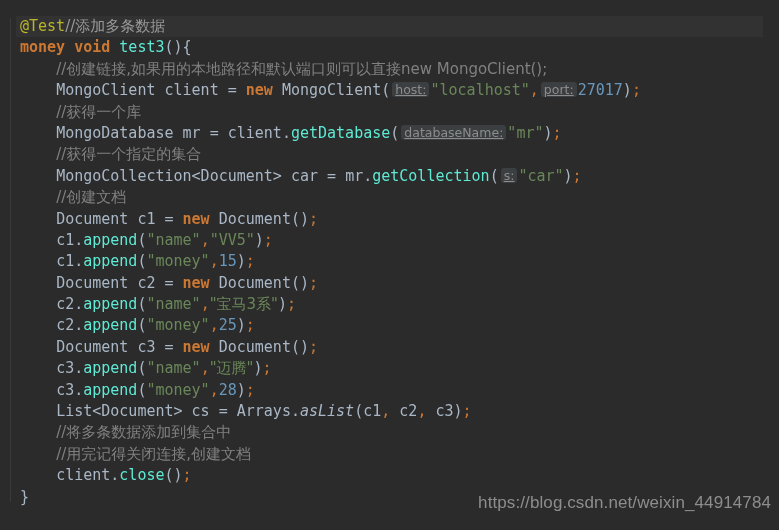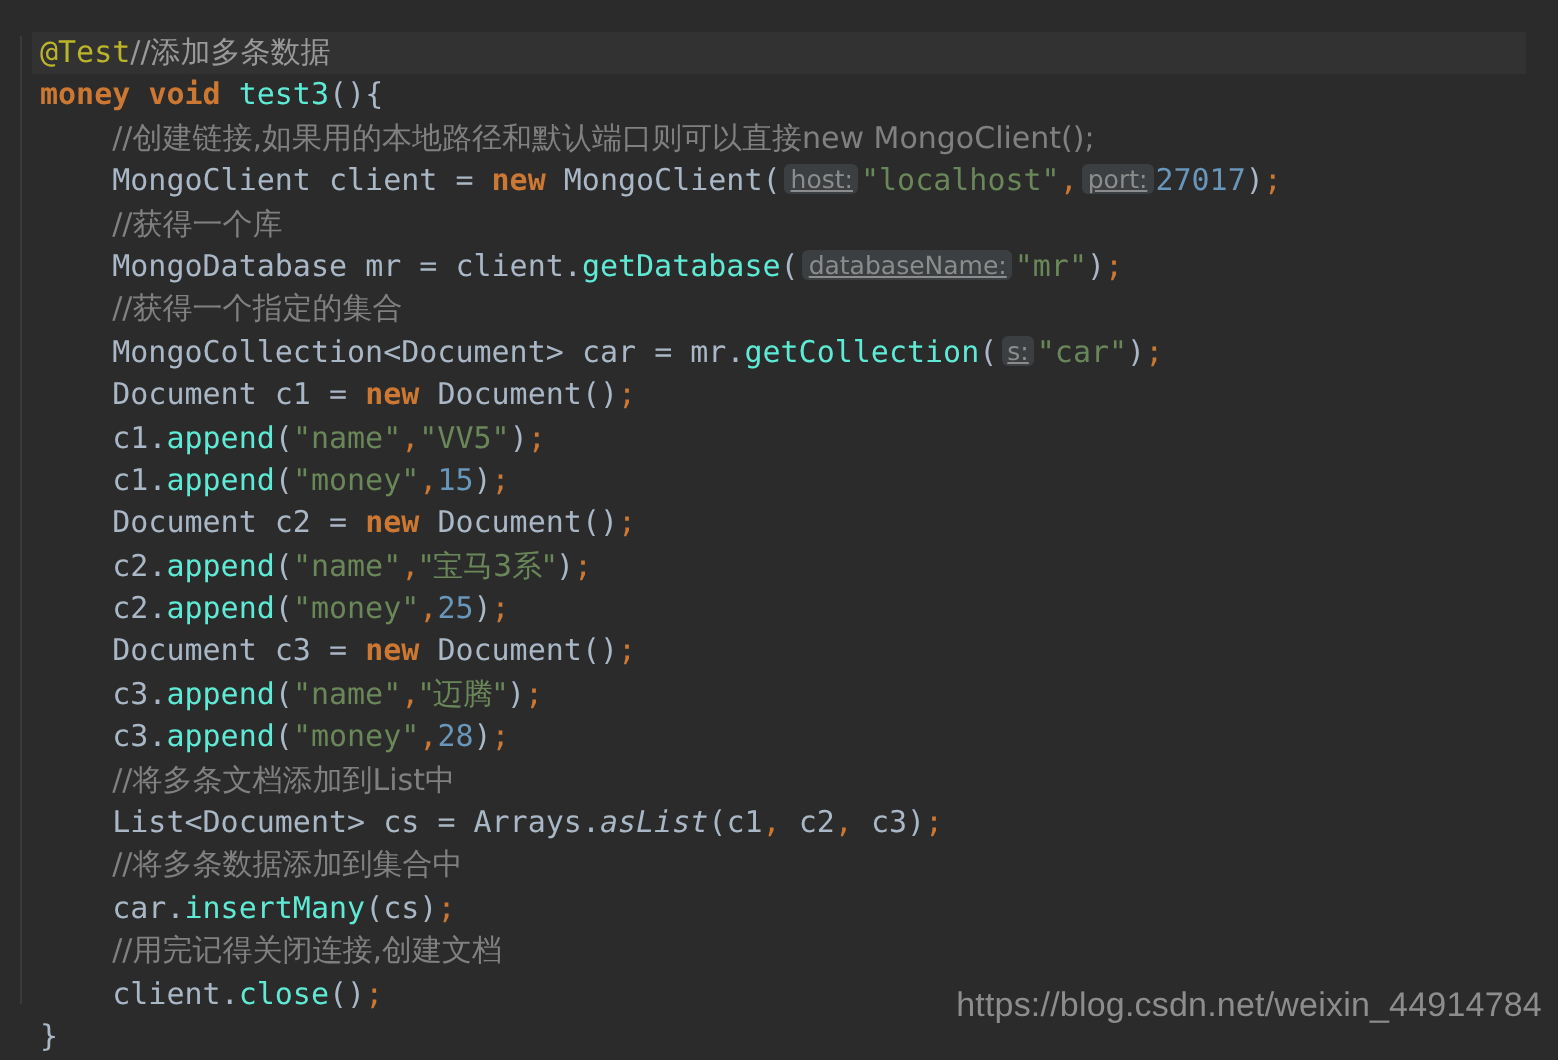--- a/index.html
+++ b/index.html
@@ -114,46 +114,45 @@
     <div class="line">    <span class="type">MongoClient</span> <span class="local">client</span> <span class="punct">=</span> <span class="kw">new</span> <span class="type">MongoClient</span><span class="punct">(</span><span class="hint">host:</span><span class="str">"localhost"</span><span class="semi">,</span><span class="hint">port:</span><span class="num">27017</span><span class="punct">)</span><span class="semi">;</span></div>
 
     <div class="line">    <span class="cmt cjk">//获得一个库</span></div>
 
     <div class="line">    <span class="type">MongoDatabase</span> <span class="local">mr</span> <span class="punct">=</span> <span class="local">client</span><span class="punct">.</span><span class="meth">getDatabase</span><span class="punct">(</span><span class="hint">databaseName:</span><span class="str">"mr"</span><span class="punct">)</span><span class="semi">;</span></div>
 
     <div class="line">    <span class="cmt cjk">//获得一个指定的集合</span></div>
 
     <div class="line">    <span class="type">MongoCollection&lt;Document&gt;</span> <span class="local">car</span> <span class="punct">=</span> <span class="local">mr</span><span class="punct">.</span><span class="meth">getCollection</span><span class="punct">(</span><span class="hint">s:</span><span class="str">"car"</span><span class="punct">)</span><span class="semi">;</span></div>
 
+    <div class="line">    <span class="cmt cjk">//创建文档</span></div>
 
     <div class="line">    <span class="type">Document</span> <span class="local">c1</span> <span class="punct">=</span> <span class="kw">new</span> <span class="type">Document</span><span class="punct">()</span><span class="semi">;</span></div>
 
     <div class="line">    <span class="local">c1</span><span class="punct">.</span><span class="meth">append</span><span class="punct">(</span><span class="str">"name"</span><span class="semi">,</span><span class="str">"VV5"</span><span class="punct">)</span><span class="semi">;</span></div>
 
     <div class="line">    <span class="local">c1</span><span class="punct">.</span><span class="meth">append</span><span class="punct">(</span><span class="str">"money"</span><span class="semi">,</span><span class="num">15</span><span class="punct">)</span><span class="semi">;</span></div>
 
     <div class="line">    <span class="type">Document</span> <span class="local">c2</span> <span class="punct">=</span> <span class="kw">new</span> <span class="type">Document</span><span class="punct">()</span><span class="semi">;</span></div>
 
     <div class="line">    <span class="local">c2</span><span class="punct">.</span><span class="meth">append</span><span class="punct">(</span><span class="str">"name"</span><span class="semi">,</span><span class="str cjk">"宝马3系"</span><span class="punct">)</span><span class="semi">;</span></div>
 
     <div class="line">    <span class="local">c2</span><span class="punct">.</span><span class="meth">append</span><span class="punct">(</span><span class="str">"money"</span><span class="semi">,</span><span class="num">25</span><span class="punct">)</span><span class="semi">;</span></div>
 
     <div class="line">    <span class="type">Document</span> <span class="local">c3</span> <span class="punct">=</span> <span class="kw">new</span> <span class="type">Document</span><span class="punct">()</span><span class="semi">;</span></div>
 
     <div class="line">    <span class="local">c3</span><span class="punct">.</span><span class="meth">append</span><span class="punct">(</span><span class="str">"name"</span><span class="semi">,</span><span class="str cjk">"迈腾"</span><span class="punct">)</span><span class="semi">;</span></div>
 
     <div class="line">    <span class="local">c3</span><span class="punct">.</span><span class="meth">append</span><span class="punct">(</span><span class="str">"money"</span><span class="semi">,</span><span class="num">28</span><span class="punct">)</span><span class="semi">;</span></div>
 
-    <div class="line">    <span class="cmt cjk">//将多条文档添加到List中</span></div>
 
     <div class="line">    <span class="type">List&lt;Document&gt;</span> <span class="local">cs</span> <span class="punct">=</span> <span class="type">Arrays</span><span class="punct">.</span><span class="static-m">asList</span><span class="punct">(</span><span class="local">c1</span><span class="semi">,</span> <span class="local">c2</span><span class="semi">,</span> <span class="local">c3</span><span class="punct">)</span><span class="semi">;</span></div>
 
     <div class="line">    <span class="cmt cjk">//将多条数据添加到集合中</span></div>
 
-    <div class="line">    <span class="local">car</span><span class="punct">.</span><span class="meth">insertMany</span><span class="punct">(</span><span class="local">cs</span><span class="punct">)</span><span class="semi">;</span></div>
 
     <div class="line">    <span class="cmt cjk">//用完记得关闭连接,创建文档</span></div>
 
     <div class="line">    <span class="local">client</span><span class="punct">.</span><span class="meth">close</span><span class="punct">()</span><span class="semi">;</span></div>
 
     <div class="line"><span class="brace">}</span></div>
 
   </div>
 
   <div class="watermark">https://blog.csdn.net/weixin_44914784</div>

